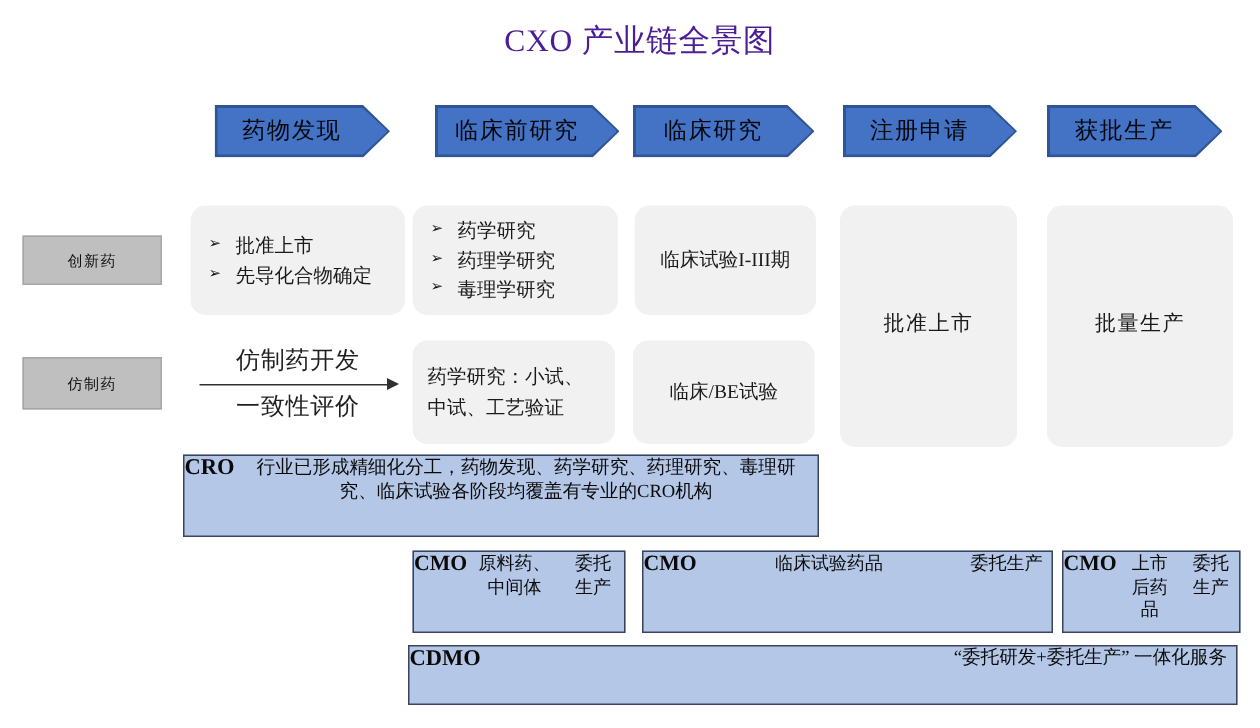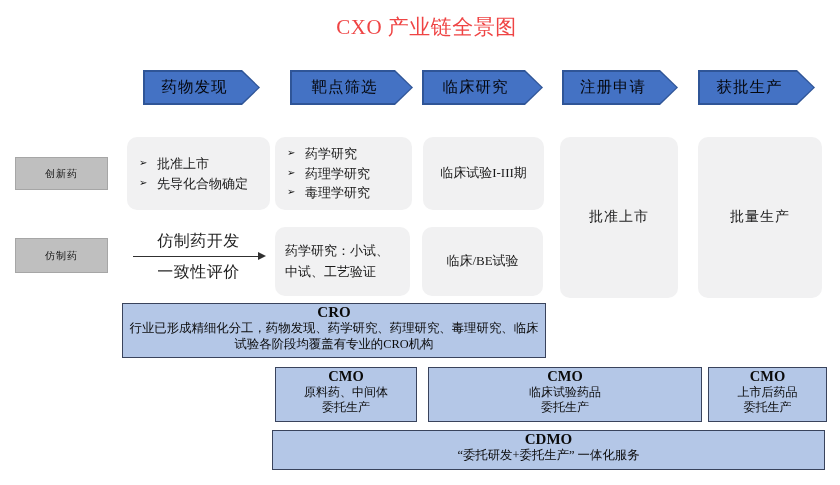--- a/index.html
+++ b/index.html
@@ -12,21 +12,21 @@
     --blue-border:#39435C;
     --ink:#141414;
   }
   html,body{margin:0;padding:0;background:#ffffff;}
   body{font-family:"Liberation Serif","DejaVu Serif",serif;color:var(--ink);}
   .canvas{position:relative;width:840px;height:485px;background:#ffffff;overflow:hidden;}
 
   .title{
     position:absolute;left:0;top:13px;width:100%;box-sizing:border-box;
     padding-left:13px;margin:0;text-align:center;
-    font-size:21px;font-weight:400;letter-spacing:.5px;color:#ef4444;
+    font-size:21px;font-weight:400;letter-spacing:.5px;color:#4c1d95;
   }
 
   
   .stage-arrow{
     position:absolute;top:70px;height:35px;background:var(--arrow-border);
     clip-path:polygon(0 0, calc(100% - 18px) 0, 100% 50%, calc(100% - 18px) 100%, 0 100%);
     display:flex;align-items:center;justify-content:center;
   }
   .stage-arrow::before{
     content:"";position:absolute;inset:1.6px;background:var(--arrow-fill);
@@ -62,39 +62,39 @@
   .dev-arrow .line{position:relative;height:0;border-top:1.6px solid #303030;margin:6px 0 5px;}
   .dev-arrow .line::after{
     content:"";position:absolute;right:-2px;top:-5px;
     border-left:8px solid #303030;border-top:4px solid transparent;border-bottom:4px solid transparent;
   }
 
   
   .bluebox{
     position:absolute;background:var(--blue-fill);border:1.2px solid var(--blue-border);
     box-sizing:border-box;text-align:center;color:#0a0a0a;
-    display:flex;flex-direction:column;justify-content:flex-start;
+    display:flex;flex-direction:row;justify-content:space-between;
   }
   .bluebox .bb-title{font-weight:700;font-size:15px;line-height:1.15;font-family:"Liberation Serif","DejaVu Serif",serif;}
   .bluebox .bb-desc{font-size:12.4px;line-height:1.28;padding:0 6px;}
   .cmo .bb-title{font-size:14.5px;}
   .cmo .bb-desc{font-size:12px;line-height:1.3;}
 </style>
 </head>
 <body>
 
 <div class="canvas">
 
   <h1 class="title">CXO 产业链全景图</h1>
 
   <div class="stage-arrow" style="left:143px;width:117px">
     <span class="stage-label">药物发现</span>
   </div>
   <div class="stage-arrow" style="left:290px;width:123px">
-    <span class="stage-label">靶点筛选</span>
+    <span class="stage-label">临床前研究</span>
   </div>
   <div class="stage-arrow" style="left:422px;width:121px">
     <span class="stage-label">临床研究</span>
   </div>
   <div class="stage-arrow" style="left:562px;width:116px">
     <span class="stage-label">注册申请</span>
   </div>
   <div class="stage-arrow" style="left:698px;width:117px">
     <span class="stage-label">获批生产</span>
   </div>

